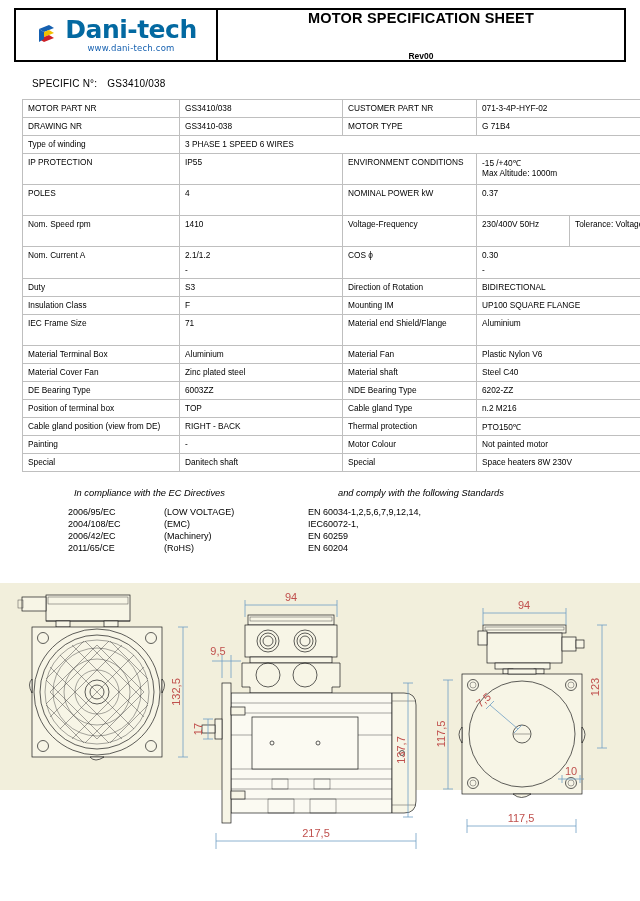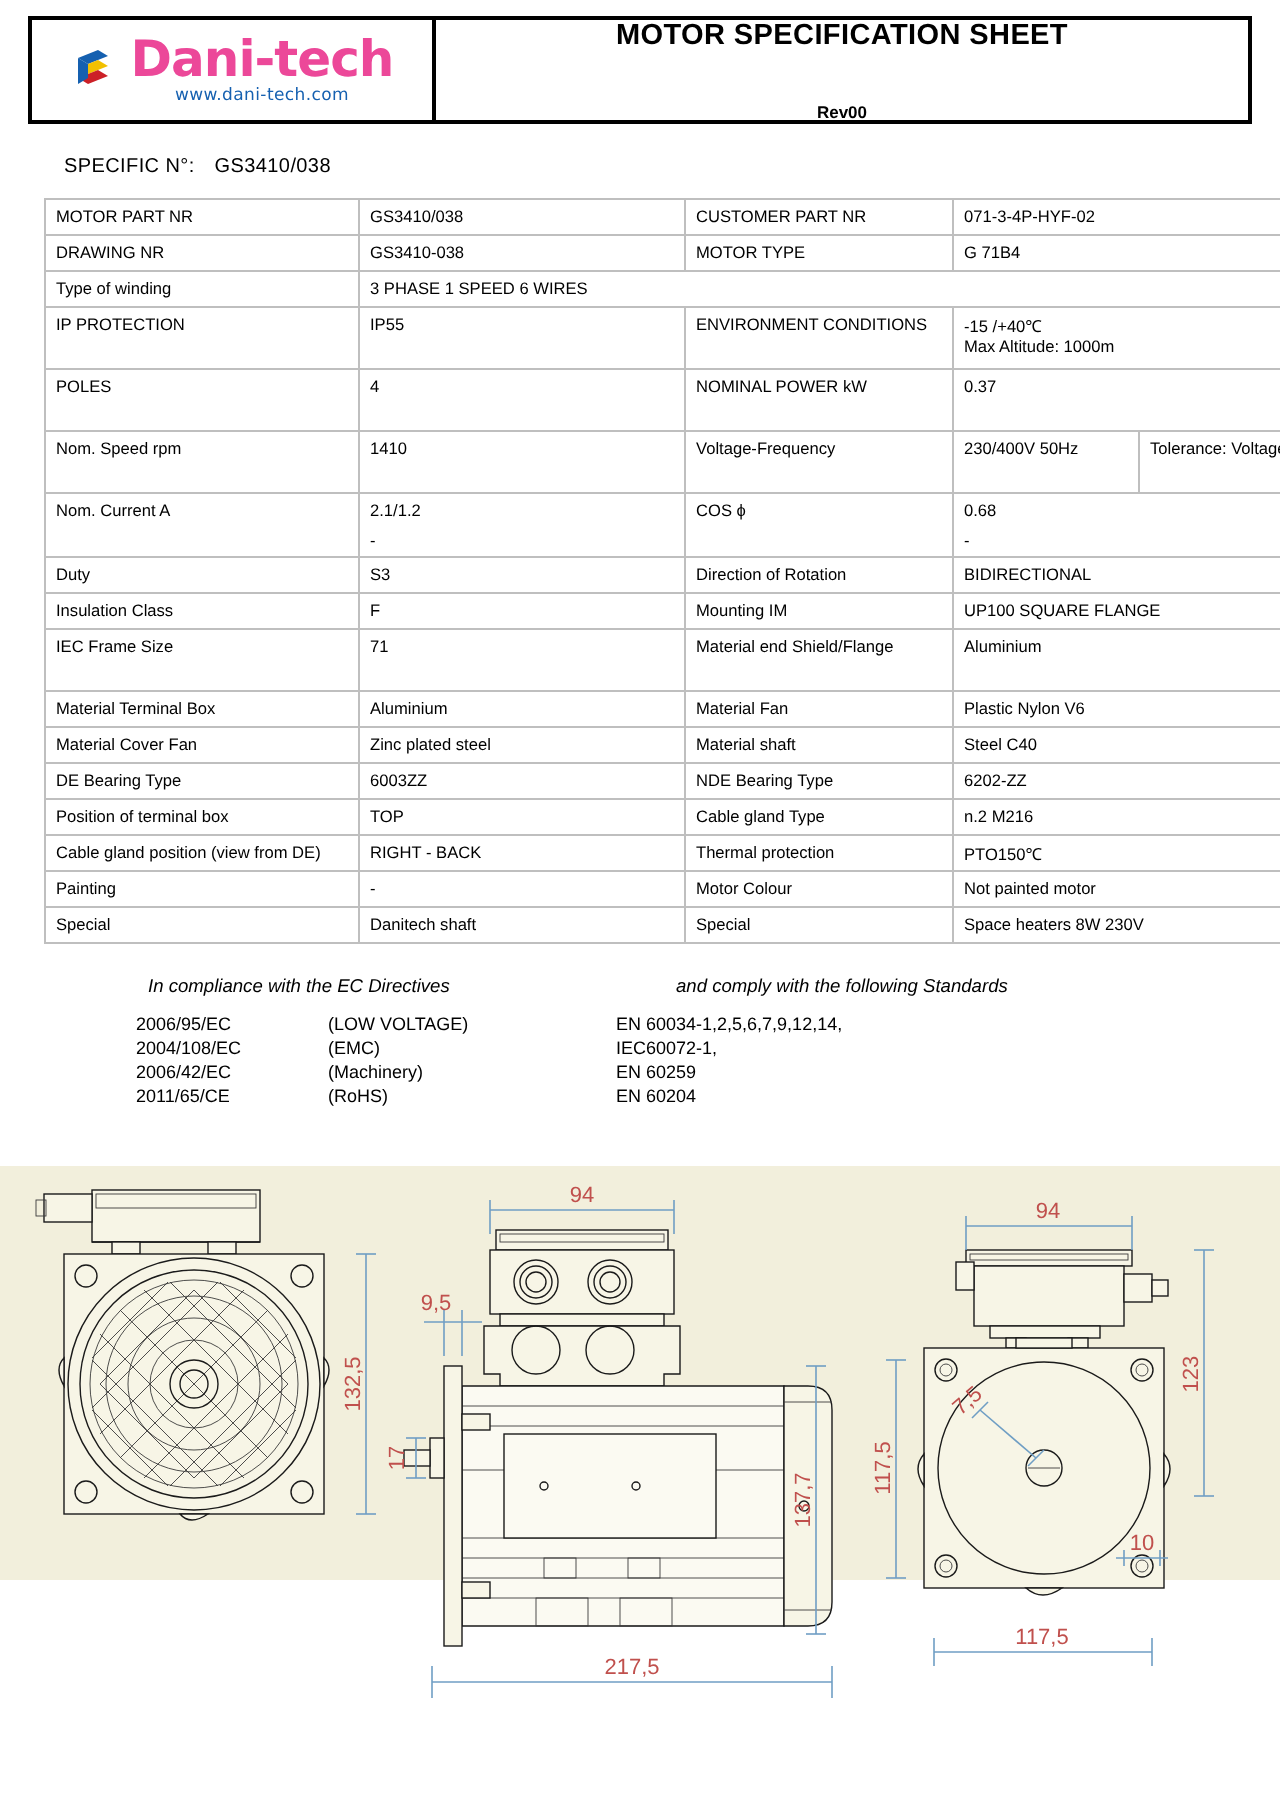--- a/index.html
+++ b/index.html
@@ -37,21 +37,21 @@
     display: flex;
     align-items: center;
     gap: 4px;
   }
   .logo-mark { width: 26px; height: 26px; flex: none; }
   .logo-text-col { display: flex; flex-direction: column; line-height: 1; }
   .logo-word {
     font-family: "DejaVu Sans", sans-serif;
     font-weight: bold;
     font-size: 25px;
-    color: #ec4899;
+    color: #0369a1;
     letter-spacing: -0.5px;
   }
   .logo-url {
     font-family: "DejaVu Sans", sans-serif;
     font-size: 8.5px;
     color: #1560b0;
     text-align: center;
     margin-top: 2px;
     letter-spacing: 0.2px;
   }
@@ -226,21 +226,21 @@
     </tr>
 
     <tr class="tall">
       <td class="c-label">Nom. Current  A</td>
       <td class="c-value">
         <span>2.1/1.2</span>
         <span class="dash-second">-</span>
       </td>
       <td class="c-label2">COS ϕ</td>
       <td class="c-value2" colspan="2">
-        <span>0.68</span>
+        <span>0.30</span>
         <span class="dash-second">-</span>
       </td>
     </tr>
 
     <tr>
       <td class="c-label">Duty</td>
       <td class="c-value">S3</td>
       <td class="c-label2">Direction of Rotation</td>
       <td class="c-value2" colspan="2">BIDIRECTIONAL</td>
     </tr>

